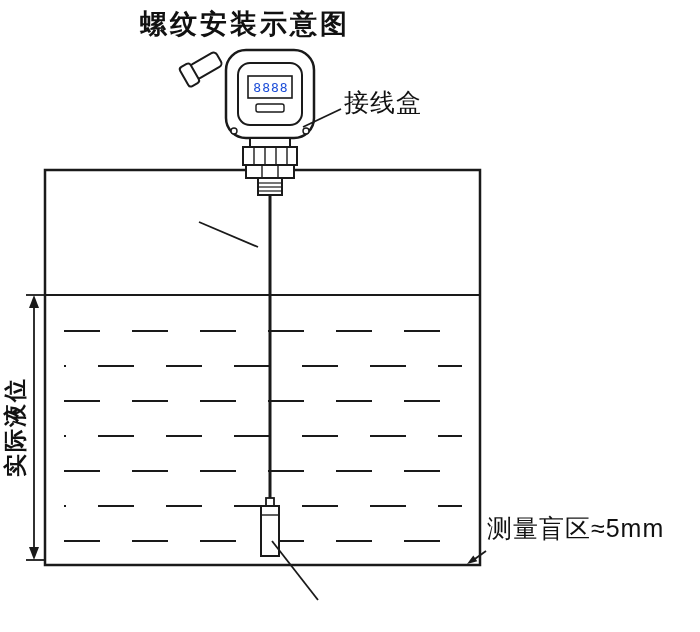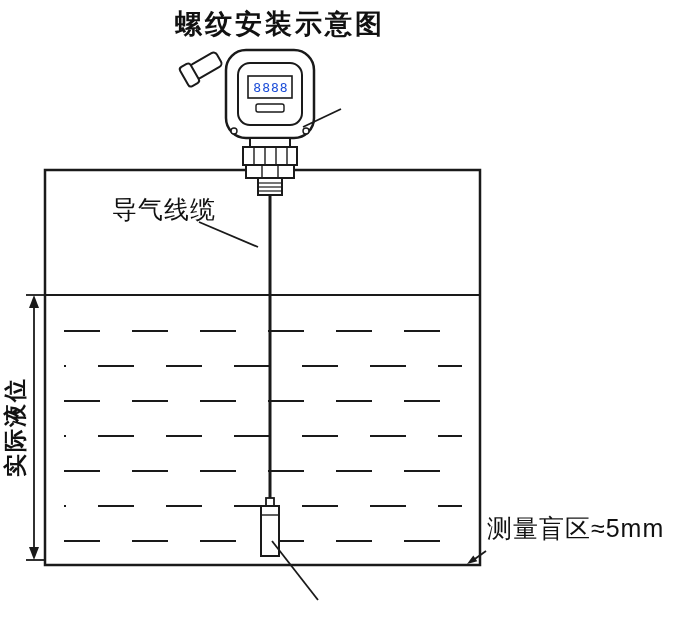--- a/index.html
+++ b/index.html
@@ -15,21 +15,20 @@
     position:absolute;
     color:#111;
     font-size:25px;
     font-weight:500;
     white-space:nowrap;
     letter-spacing:1px;
   }
   .title{
     position:absolute;
     left:140px;top:6px;width:280px;
-    text-align:center;
     font-size:27px;
     font-weight:700;
     letter-spacing:3px;
     color:#111;
   }
   .vlabel{
     position:absolute;
     left:-46px;top:413px;
     width:120px;height:28px;
     text-align:center;
@@ -124,21 +123,21 @@
     <g>
       <line x1="486" y1="551" x2="472" y2="561" stroke-width="1.8"></line>
       <polygon points="467,564 473.3,555.4 477.3,561.2" fill="#1a1a1a" stroke="none"></polygon>
     </g>
   </svg>
 
   <div class="title">螺纹安装示意图</div>
 
   <div class="digits">8888</div>
 
+  <div class="lbl" style="left:344px;top:86px;">接线盒</div>
 
-  <div class="lbl" style="left:112px;top:193px;">导气线缆</div>
 
   <div class="vlabel">实际液位</div>
 
   <div class="lbl" style="left:487px;top:512px;">测量盲区≈5mm</div>
 
 
 </div>
 
 </body></html>

